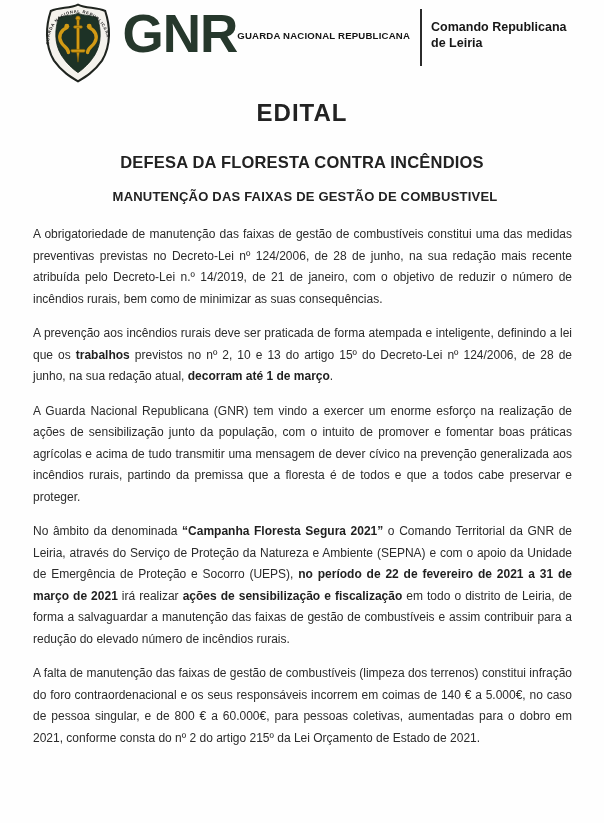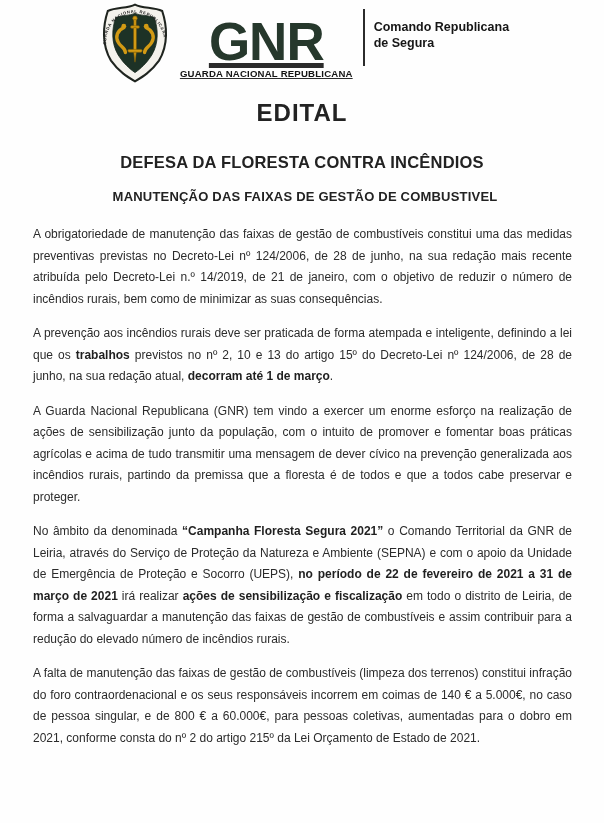--- a/index.html
+++ b/index.html
@@ -5,21 +5,21 @@
   html,body{margin:0;padding:0;background:#ffffff;}
   .page{
     width:604px;height:823px;margin:0 auto;position:relative;overflow:hidden;
     background:var(--page-bg,#fefefe);
     font-family:"Liberation Sans",sans-serif;
     color:var(--text,#2b2b2b);
     -webkit-font-smoothing:antialiased;
   }
   .header{display:flex;justify-content:center;align-items:flex-start;padding-top:3px;}
   .crest{width:80px;height:80px;margin-right:5px;flex:0 0 auto;}
-  .wordmark-block{display:flex;flex-direction:column;align-items:center;margin-top:16px;text-decoration:underline;}
+  .wordmark-block{display:flex;flex-direction:row;align-items:center;margin-top:8px;}
   .wordmark{
     font-size:53px;font-weight:800;line-height:0.86;letter-spacing:-1px;
     color:var(--gnr-green,#26382c);
   }
   .wordmark-sub{
     font-size:9.6px;font-weight:700;color:#141414;letter-spacing:0.2px;margin-top:3px;white-space:nowrap;
   }
   .divider{width:2px;height:57px;background:#2b2b2b;margin:6px 9px 0 10px;flex:0 0 auto;}
   .unit{margin-top:17px;font-size:12.5px;font-weight:700;color:#161616;line-height:1.25;}
   .title-main{
@@ -78,21 +78,21 @@
 
     <div class="wordmark-block">
       <div class="wordmark">GNR</div>
       <div class="wordmark-sub">GUARDA NACIONAL REPUBLICANA</div>
     </div>
 
     <div class="divider"></div>
 
     <div class="unit">
       <div>Comando Republicana</div>
-      <div>de Segura</div>
+      <div>de Leiria</div>
     </div>
   </div>
 
   <h1 class="title-main">EDITAL</h1>
   <h2 class="title-sub">DEFESA DA FLORESTA CONTRA INCÊNDIOS</h2>
   <h3 class="title-sub2">MANUTENÇÃO DAS FAIXAS DE GESTÃO DE COMBUSTIVEL</h3>
 
   <div class="doc-body">
       <p class="para"><span>A obrigatoriedade de manutenção das faixas de gestão de combustíveis constitui uma das medidas preventivas previstas no Decreto-Lei nº 124/2006, de 28 de junho, na sua redação mais recente atribuída pelo Decreto-Lei n.º 14/2019, de 21 de janeiro, com o objetivo de reduzir o número de incêndios rurais, bem como de minimizar as suas consequências.</span></p>
       <p class="para"><span>A prevenção aos incêndios rurais deve ser praticada de forma atempada e inteligente, definindo a lei que os </span><strong>trabalhos</strong><span> previstos no nº 2, 10 e 13 do artigo 15º do Decreto-Lei nº 124/2006, de 28 de junho, na sua redação atual, </span><strong>decorram até 1 de março</strong><span>.</span></p>

